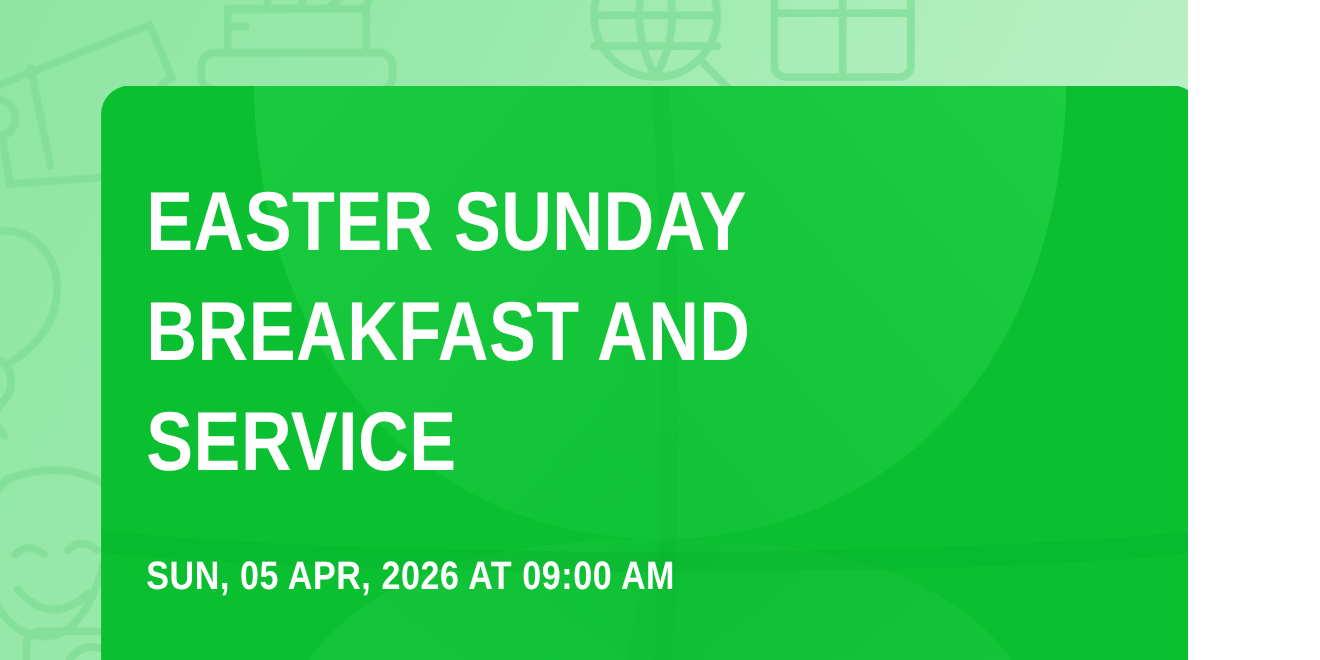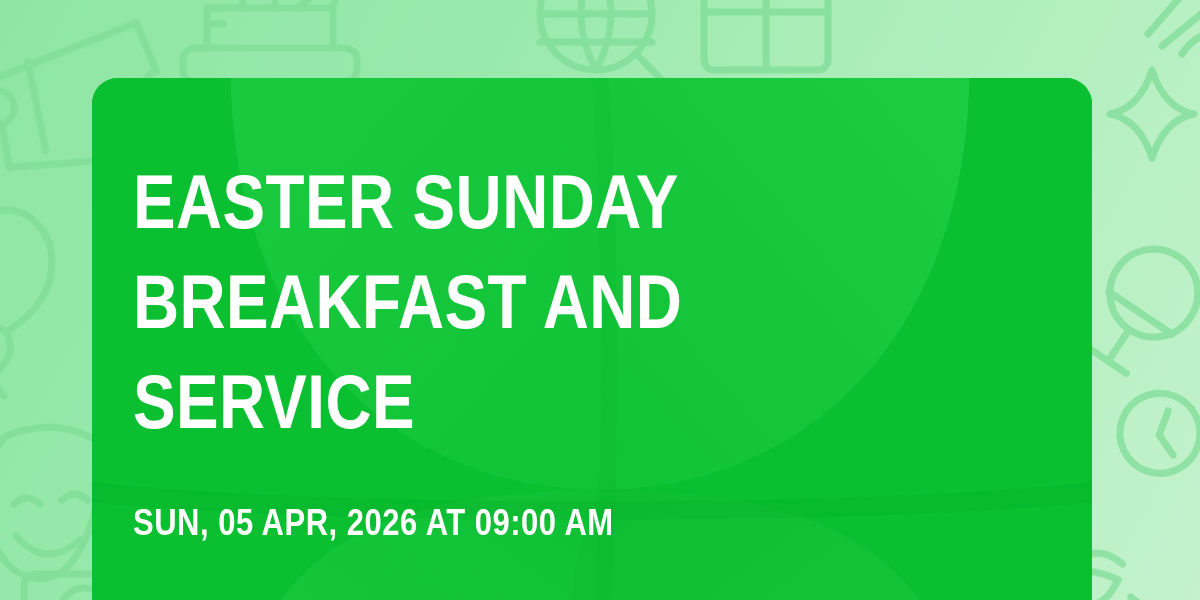--- a/index.html
+++ b/index.html
@@ -9,21 +9,21 @@
   }
   body {
     width: 1200px;
     height: 600px;
     overflow: hidden;
     font-family: "Liberation Sans", sans-serif;
   }
 
   #banner-root {
     position: relative;
-    width: 1200px;
+    width: 1080px;
     height: 600px;
     overflow: hidden;
     background: #9BE9AC;
   }
 
   
   .bg-layer {
     position: absolute;
     inset: 0;
     background: linear-gradient(118deg, #8FE6A4 0%, #98E9AB 32%, #AEEEBB 62%, #C3F2CC 100%);

